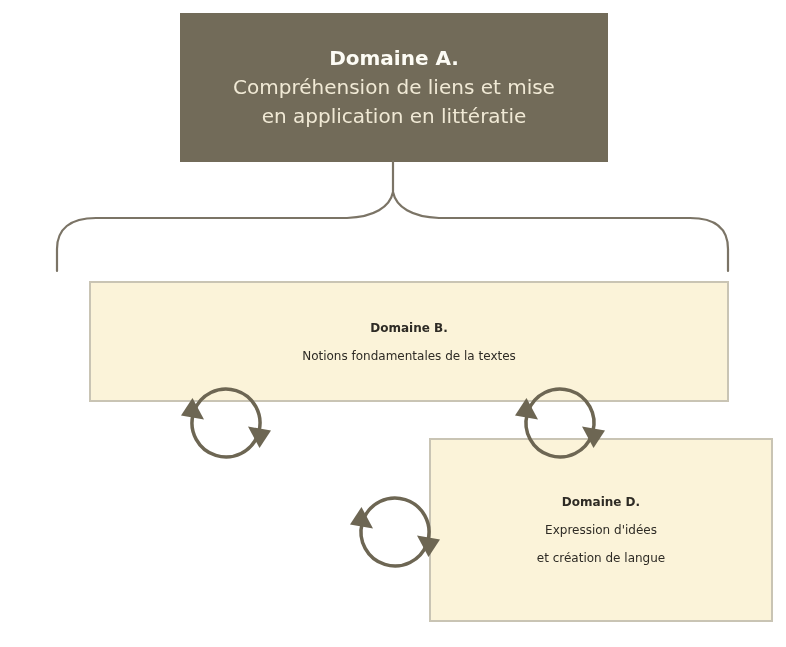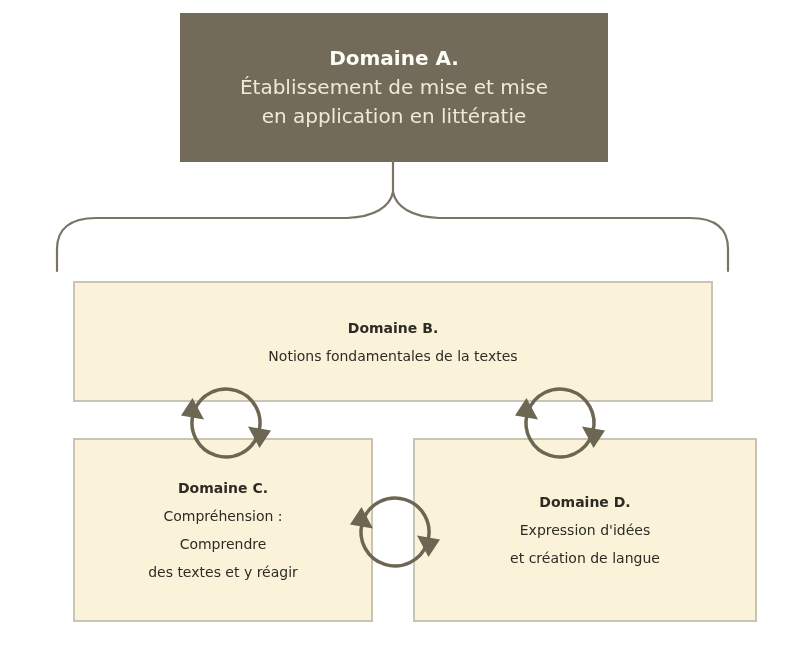--- a/index.html
+++ b/index.html
@@ -32,60 +32,54 @@
   .dark-box{
     background:var(--domain-a-bg);
     color:var(--domain-a-body-text);
     font-size:20px;line-height:29px;
   }
   .dark-box .title{color:var(--domain-a-title-text);}
   .cream-box{
     background:var(--cream-box-bg);
     border:2px solid var(--cream-box-border);
     color:var(--box-text);
-    font-size:14px;line-height:28px;
+    font-size:12px;line-height:28px;margin-left:16px;
   }
   #domain-a{left:180px;top:13px;width:428px;height:149px;}
   #domain-b{left:73px;top:281px;width:640px;height:121px;}
   #domain-c{left:73px;top:438px;width:300px;height:184px;}
   #domain-d{left:413px;top:438px;width:344px;height:184px;}
   .overlay{position:absolute;left:0;top:0;pointer-events:none;}
   .cycle-icon{position:absolute;width:90px;height:90px;}
   #cycle-b-c{left:181px;top:378px;}
   #cycle-b-d{left:515px;top:378px;}
   #cycle-c-d{left:350px;top:487px;}
 </style>
 </head>
 <body>
 
 <div class="canvas">
 
   <div class="box dark-box" id="domain-a">
     <div class="title">Domaine A.</div>
-    <div class="line">Établissement de mise et mise</div>
+    <div class="line">Compréhension de liens et mise</div>
     <div class="line">en application en littératie</div>
   </div>
 
   <svg class="overlay" width="786" height="647" viewBox="0 0 786 647" aria-hidden="true">
     <path d="M393 161 V192
              M393 192 C390 207 374 217 347 218 L96 218 C70 218 57 229 57 249 V271
              M393 192 C396 207 412 217 439 218 L690 218 C716 218 728 229 728 249 V271" fill="none" stroke="var(--connector)" stroke-width="2.2" stroke-linecap="round"></path>
   </svg>
 
   <div class="box cream-box" id="domain-b">
     <div class="title">Domaine B.</div>
     <div class="line">Notions fondamentales de la textes</div>
   </div>
 
-  <div class="box cream-box" id="domain-c">
-    <div class="title">Domaine C.</div>
-    <div class="line">Compréhension :</div>
-    <div class="line">Comprendre</div>
-    <div class="line">des textes et y réagir</div>
-  </div>
 
   <div class="box cream-box" id="domain-d">
     <div class="title">Domaine D.</div>
     <div class="line">Expression d'idées</div>
     <div class="line">et création de langue</div>
   </div>
 
   <svg class="cycle-icon" id="cycle-b-c" viewBox="0 0 90 90" aria-hidden="true">
     <g stroke="var(--cycle-arrow)" stroke-width="3.5" fill="none">
       <path d="M 13.05 33.37 A 34 34 0 0 1 77.84 53.8"></path>

